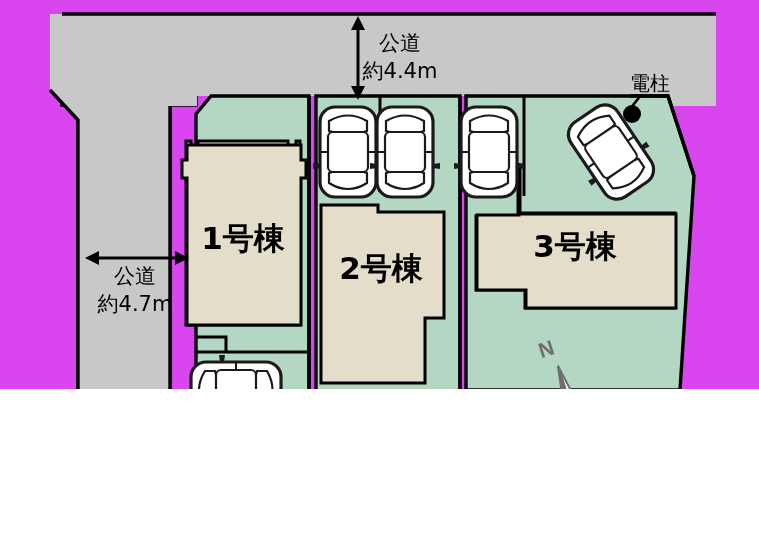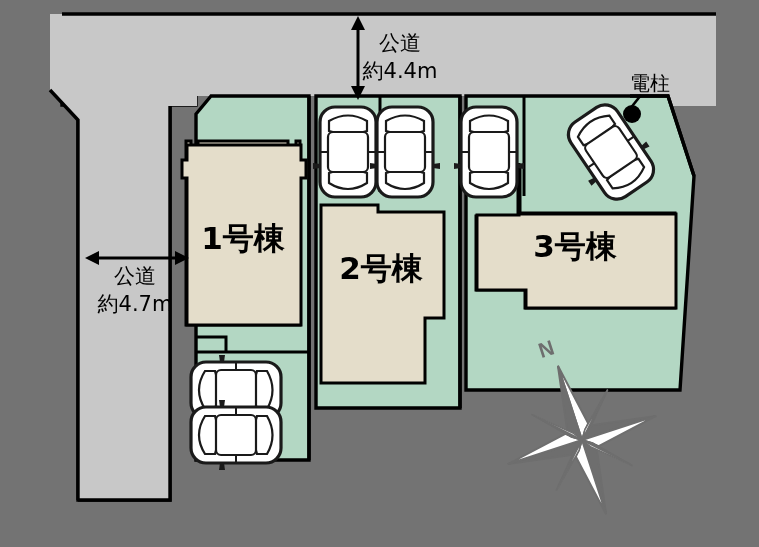--- a/index.html
+++ b/index.html
@@ -7,22 +7,22 @@
     margin: 0;
     padding: 0;
     background: #ffffff;
   }
   body {
     font-family: "Liberation Sans", "DejaVu Sans", sans-serif;
   }
   #plan-root {
     position: relative;
     width: 759px;
-    height: 547px;
-    background: #737373;
+    height: 389px;
+    background: #d946ef;
     overflow: hidden;
   }
   #plan-svg {
     position: absolute;
     top: 0;
     left: 0;
     width: 759px;
     height: 547px;
     display: block;
   }

